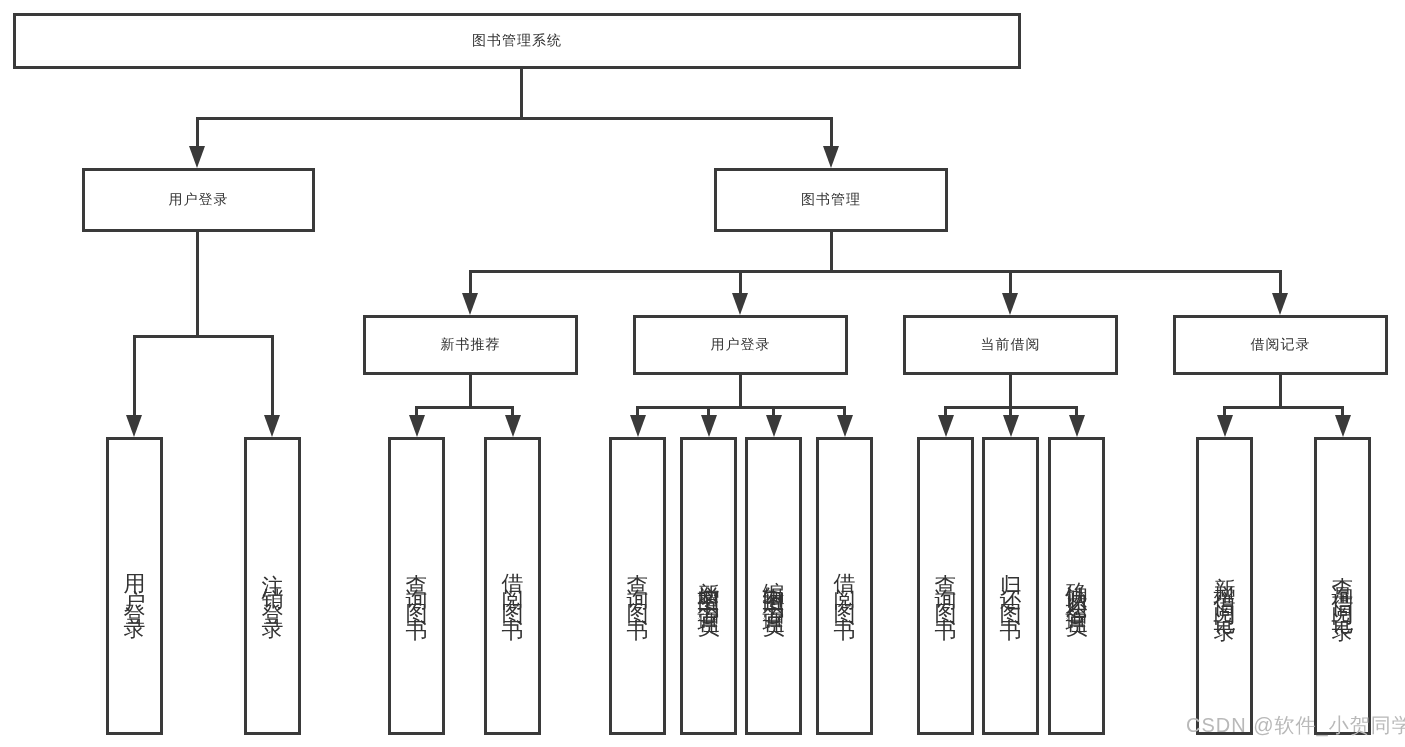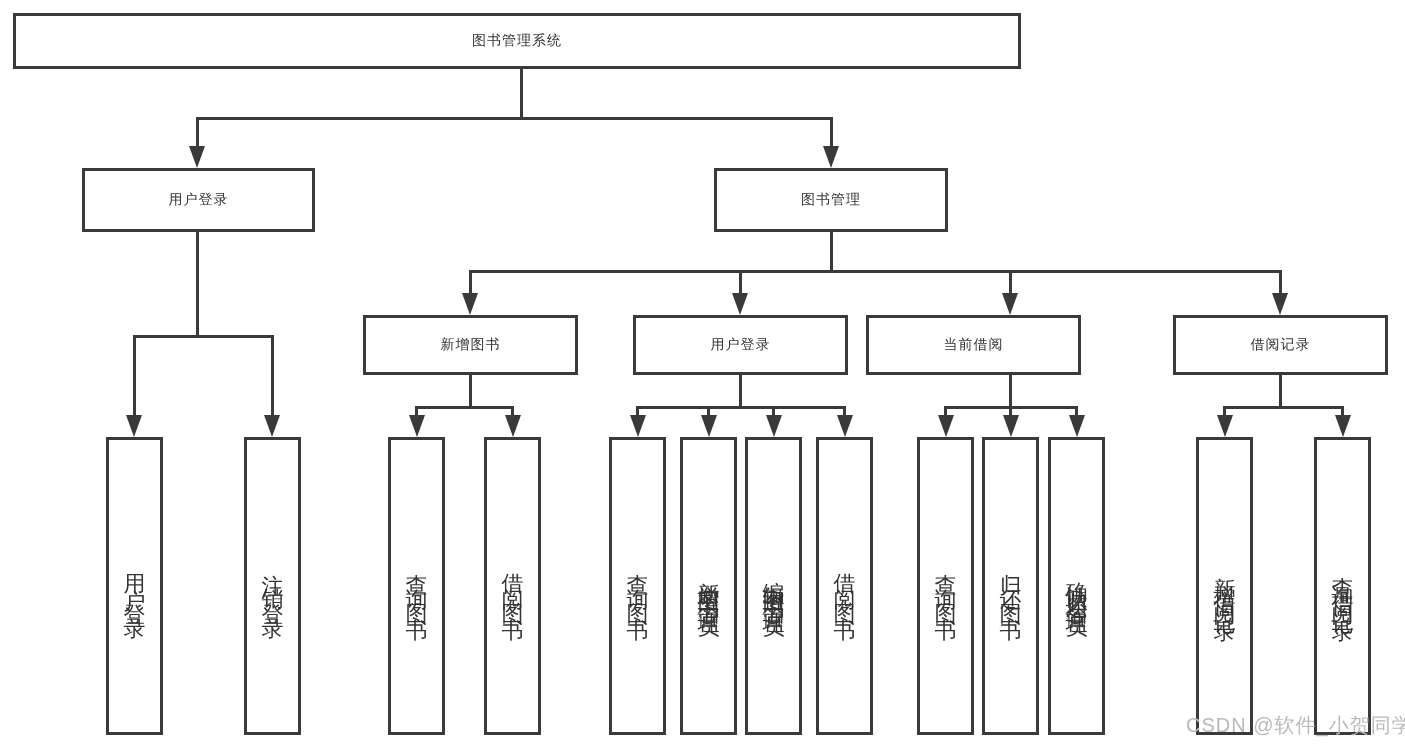--- a/index.html
+++ b/index.html
@@ -89,23 +89,23 @@
       <div class="arrow" style="left: 1068.5px; top: 415px;"></div>
       <div class="arrow" style="left: 1216.5px; top: 415px;"></div>
       <div class="arrow" style="left: 1334.5px; top: 415px;"></div>
     </div>
 
   <div class="node h-label" style="left:13px;top:13px;width:1008px;height:56px">图书管理系统</div>
 
   <div class="node h-label" style="left:82px;top:168px;width:233px;height:64px">用户登录</div>
   <div class="node h-label" style="left:714px;top:168px;width:234px;height:64px">图书管理</div>
 
-  <div class="node h-label" style="left:363px;top:315px;width:215px;height:60px">新增图书</div>
+  <div class="node h-label" style="left:363px;top:315px;width:215px;height:60px">新书推荐</div>
   <div class="node h-label" style="left:633px;top:315px;width:215px;height:60px">用户登录</div>
-  <div class="node h-label" style="left:866px;top:315px;width:215px;height:60px">当前借阅</div>
+  <div class="node h-label" style="left:903px;top:315px;width:215px;height:60px">当前借阅</div>
   <div class="node h-label" style="left:1173px;top:315px;width:215px;height:60px">借阅记录</div>
 
   <div class="node v-node ls-wide" style="left:106px;top:437px;width:57px;height:298px">用户登录</div>
   <div class="node v-node ls-wide" style="left:244px;top:437px;width:57px;height:298px">注销登录</div>
 
   <div class="node v-node ls-wide" style="left:388px;top:437px;width:57px;height:298px">查询图书</div>
   <div class="node v-node ls-wide" style="left:484px;top:437px;width:57px;height:298px">借阅图书</div>
 
   <div class="node v-node ls-wide" style="left:609px;top:437px;width:57px;height:298px">查询图书</div>
   <div class="node v-node ls-tight" style="left:680px;top:437px;width:57px;height:298px">新增图书（管理员）</div>

